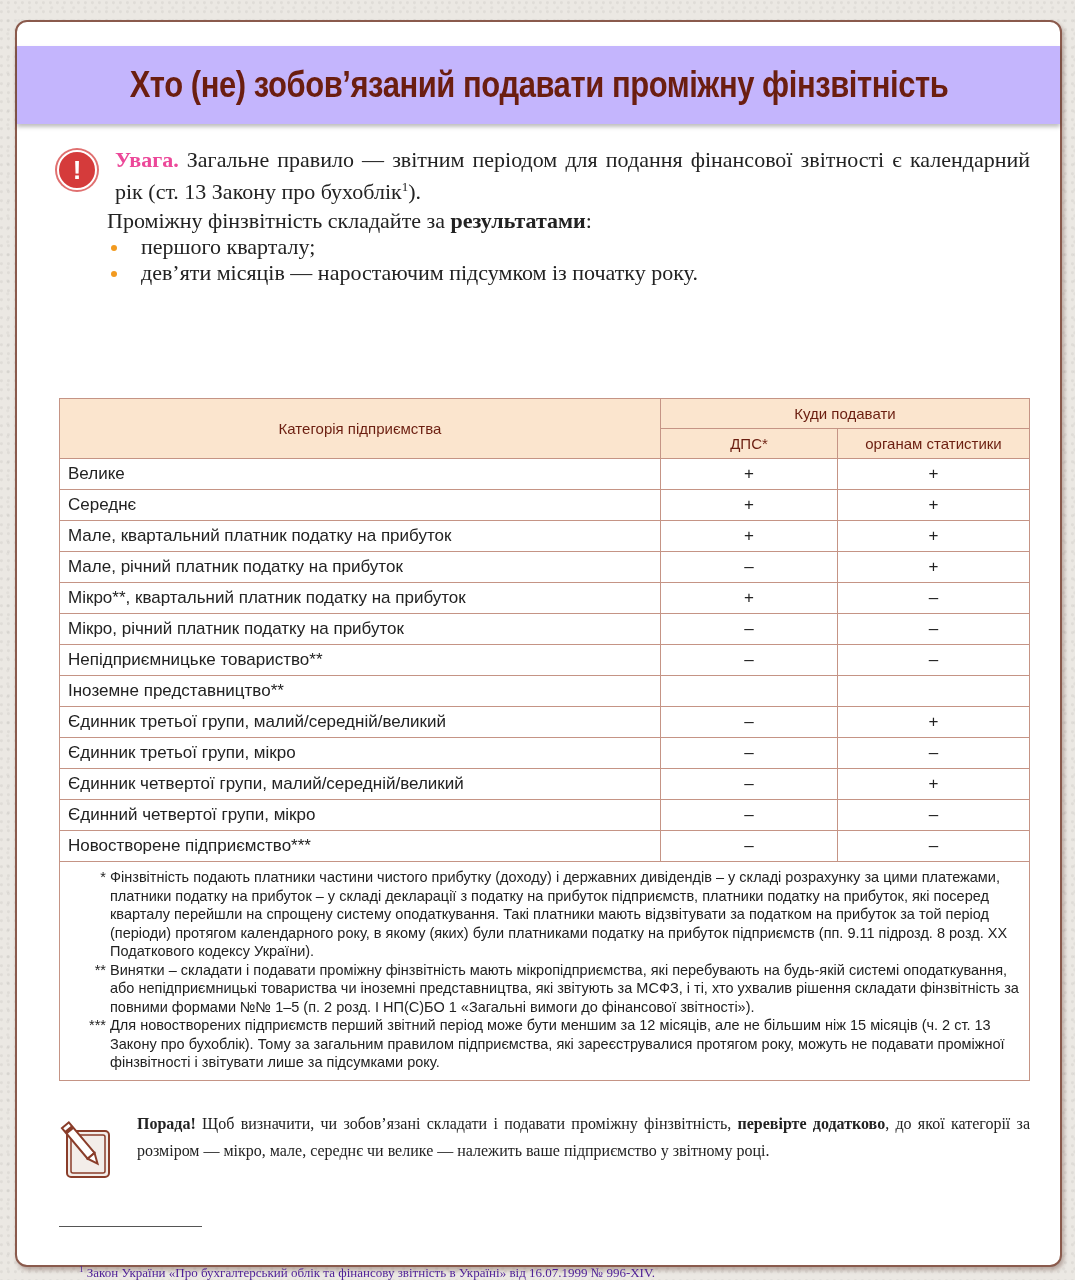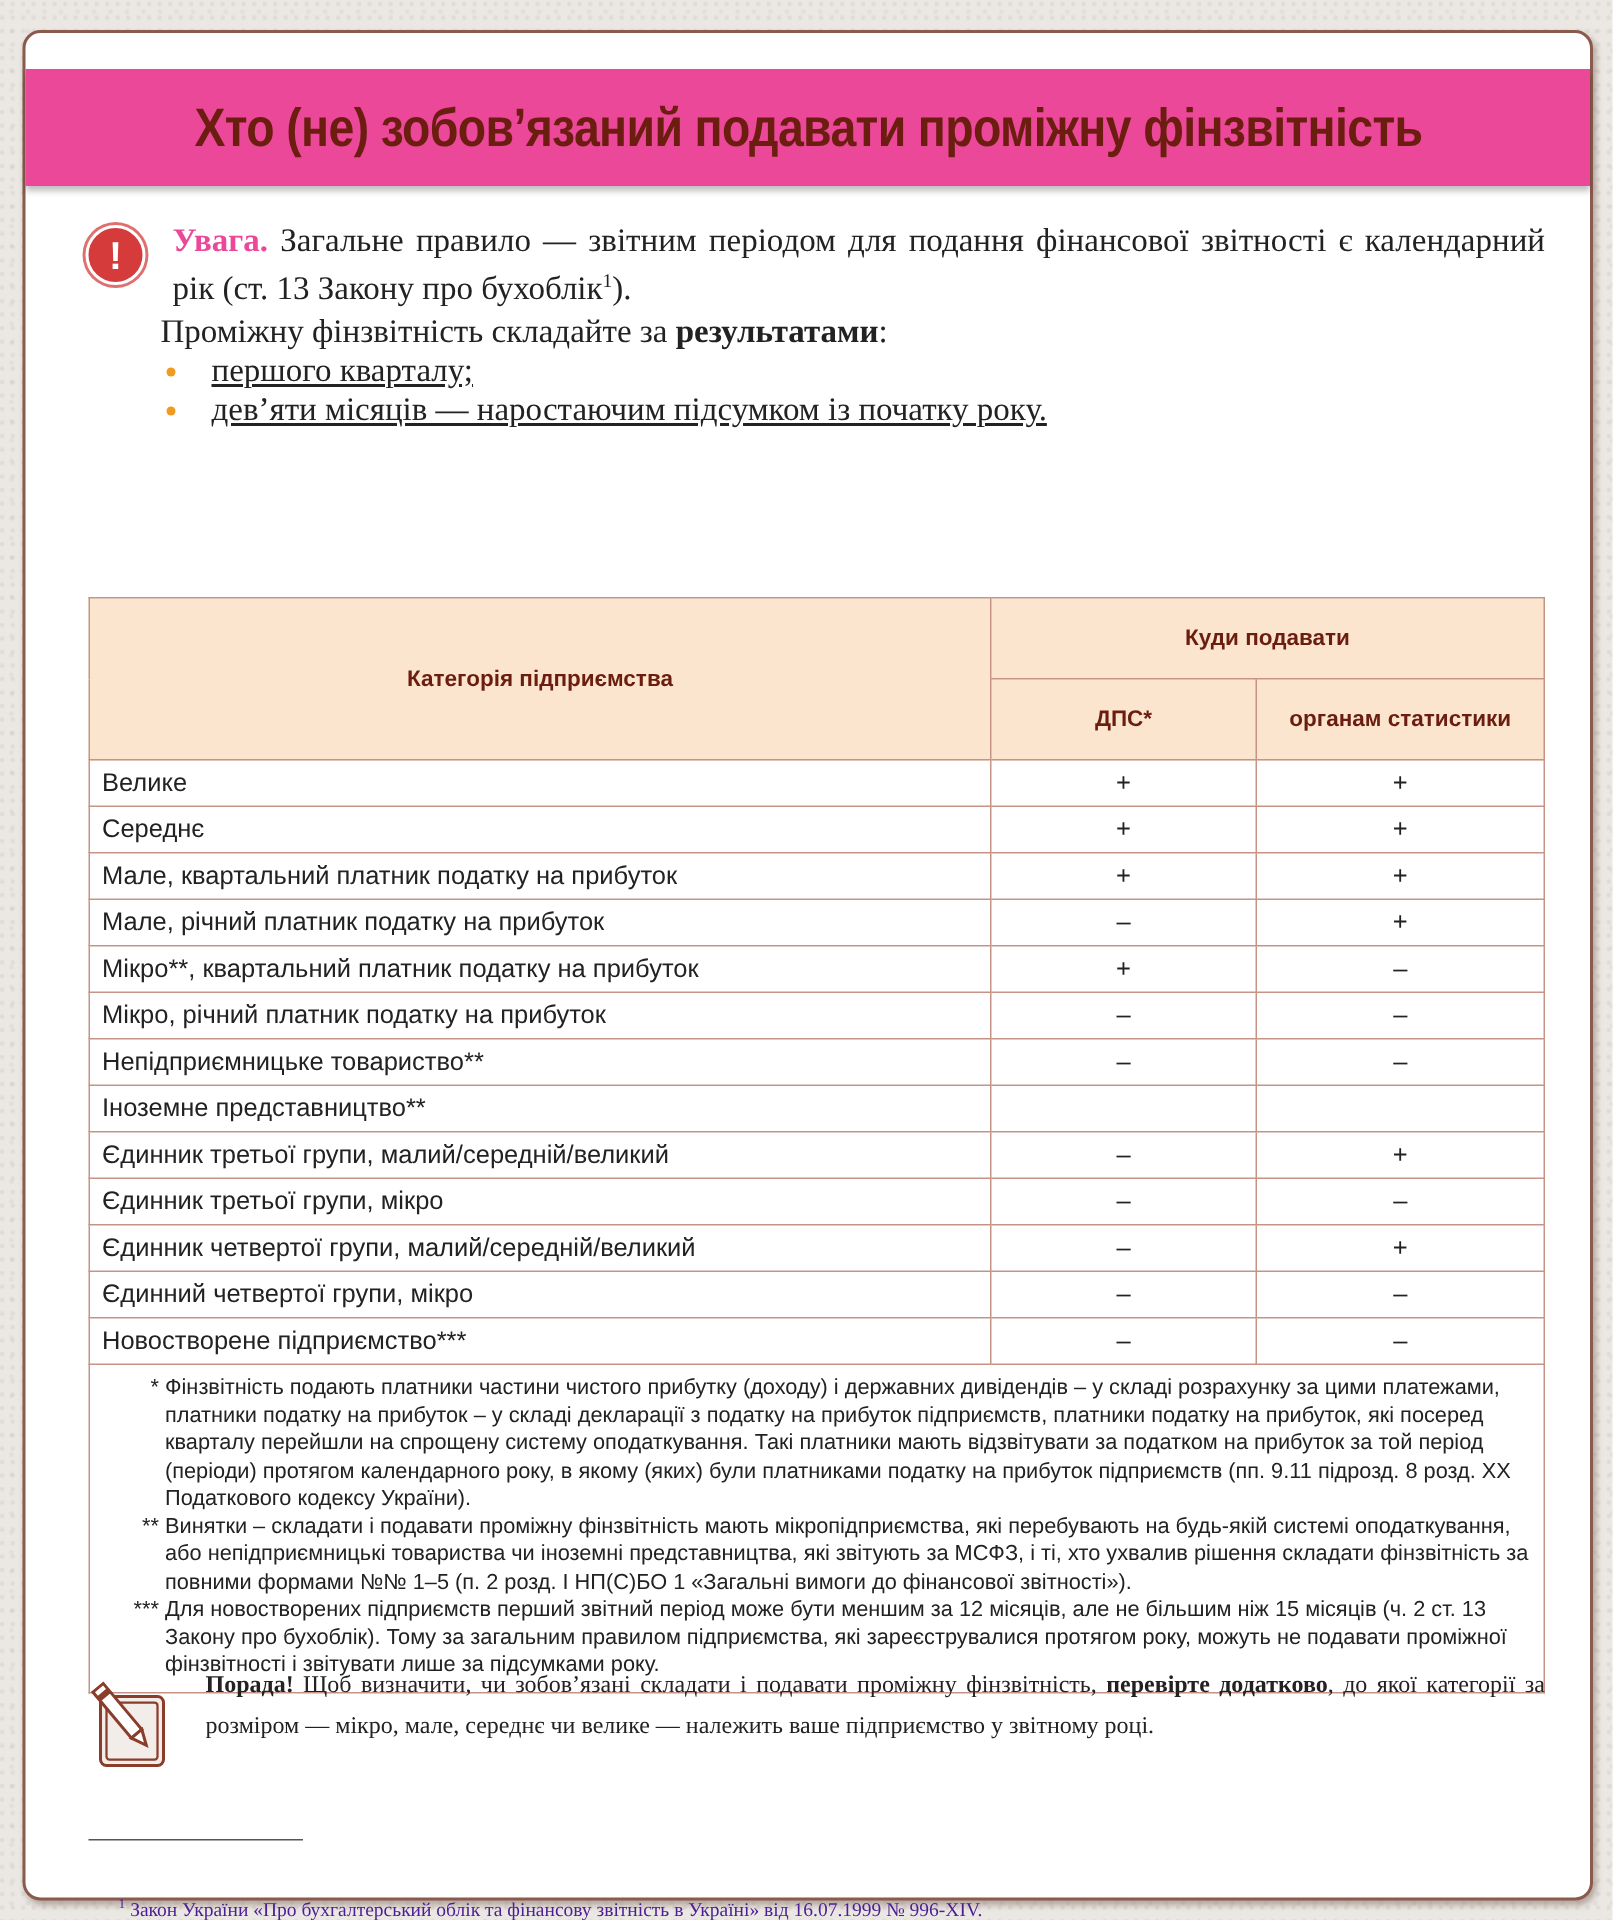--- a/index.html
+++ b/index.html
@@ -12,21 +12,21 @@
     background-size: 7px 9px, 11px 13px;
     position:relative;
   }
   .page {
     position:absolute; left:15px; top:20px; width:1043px; height:1243px;
     background:#ffffff; border:2px solid #8a5a4c; border-radius:12px;
     box-shadow: 2px 3px 4px rgba(80,40,30,0.35);
   }
   .title-bar {
     position:absolute; left:0; top:24px; width:100%; height:78px;
-    background:#ec4899;
+    background:#c4b5fd;
     box-shadow: 0 3px 4px rgba(0,0,0,0.25);
     display:flex; align-items:center; justify-content:center;
   }
   .title {
     font-family:"Liberation Sans", sans-serif; font-weight:bold;
     font-size:36px; color:#6b1e10; letter-spacing:-0.5px;
     transform: scaleX(0.86);
   }
   .serif { font-family:"Liberation Serif", serif; color:#222; }
   .warn-icon {
@@ -41,33 +41,33 @@
     font-size:22px; line-height:27px; text-align:justify;
   }
   .warn-label { color:#ec4899; font-weight:bold; }
   .intro {
     position:absolute; left:42px; top:186px; width:970px;
     font-size:22px; line-height:26px;
   }
   .intro p { margin:0; }
   .indent { text-indent:48px; }
   .bullets { list-style:none; margin:0; padding:0 0 0 52px; }
-  .bullets li { position:relative; padding-left:30px;text-decoration:underline; }
+  .bullets li { position:relative; padding-left:30px; }
   .bullets li .dot { position:absolute; left:0; top:11px; width:6px; height:6px; border-radius:50%; background:#f29a1f; }
   .justify { text-align:justify; }
 
   table.cat {
     position:absolute; left:42px; top:376px; width:971px;
     border-collapse:collapse;
     font-family:"Liberation Sans", sans-serif; font-size:17px; color:#222;
   }
   table.cat td, table.cat th { border:1.5px solid #c59485; }
   table.cat th {
-    background:#fbe5ce; color:#6b1e10; font-weight:bold; font-size:15px;
-    height:29px; padding:12px;
+    background:#fbe5ce; color:#6b1e10; font-weight:normal; font-size:15px;
+    height:29px; padding:0;
   }
   table.cat td { height:30px; padding:0 8px; }
   table.cat td.mark { text-align:center; width:160px; }
   table.cat td.mark2 { text-align:center; width:175px; }
   td.notes {
     padding:6px 8px 8px 8px !important; font-size:14.5px; line-height:18.5px;
   }
   .note { display:flex; }
   .note .star { width:38px; text-align:right; padding-right:4px; flex:none; }
   .note .txt { flex:1; }

